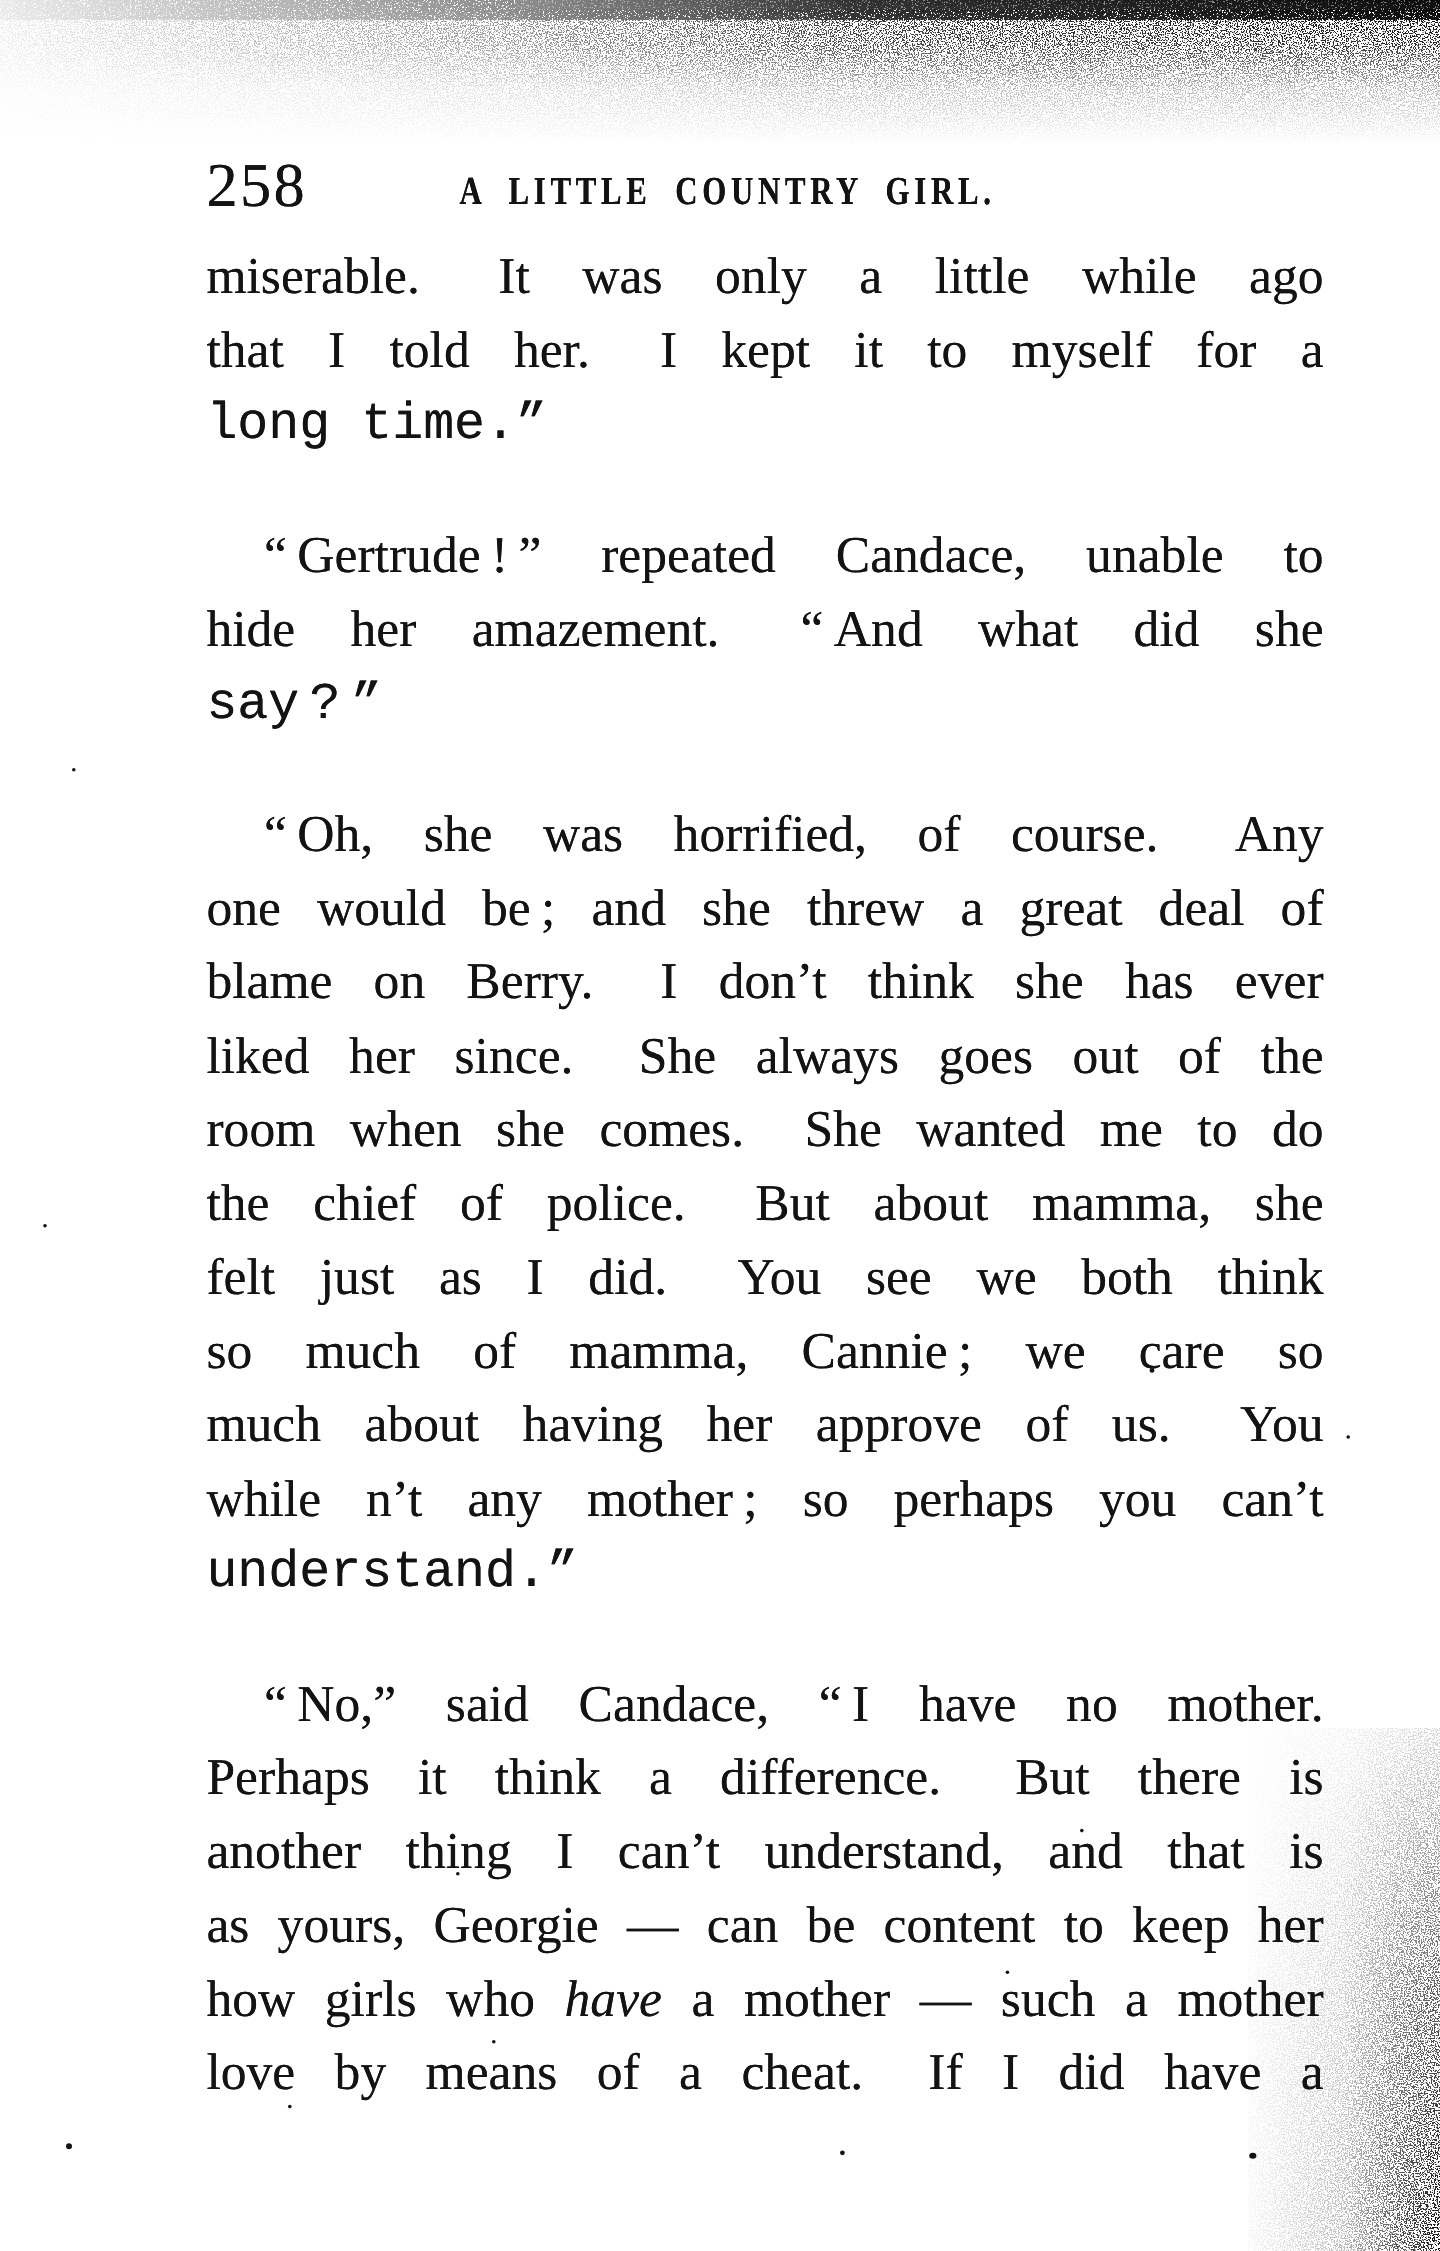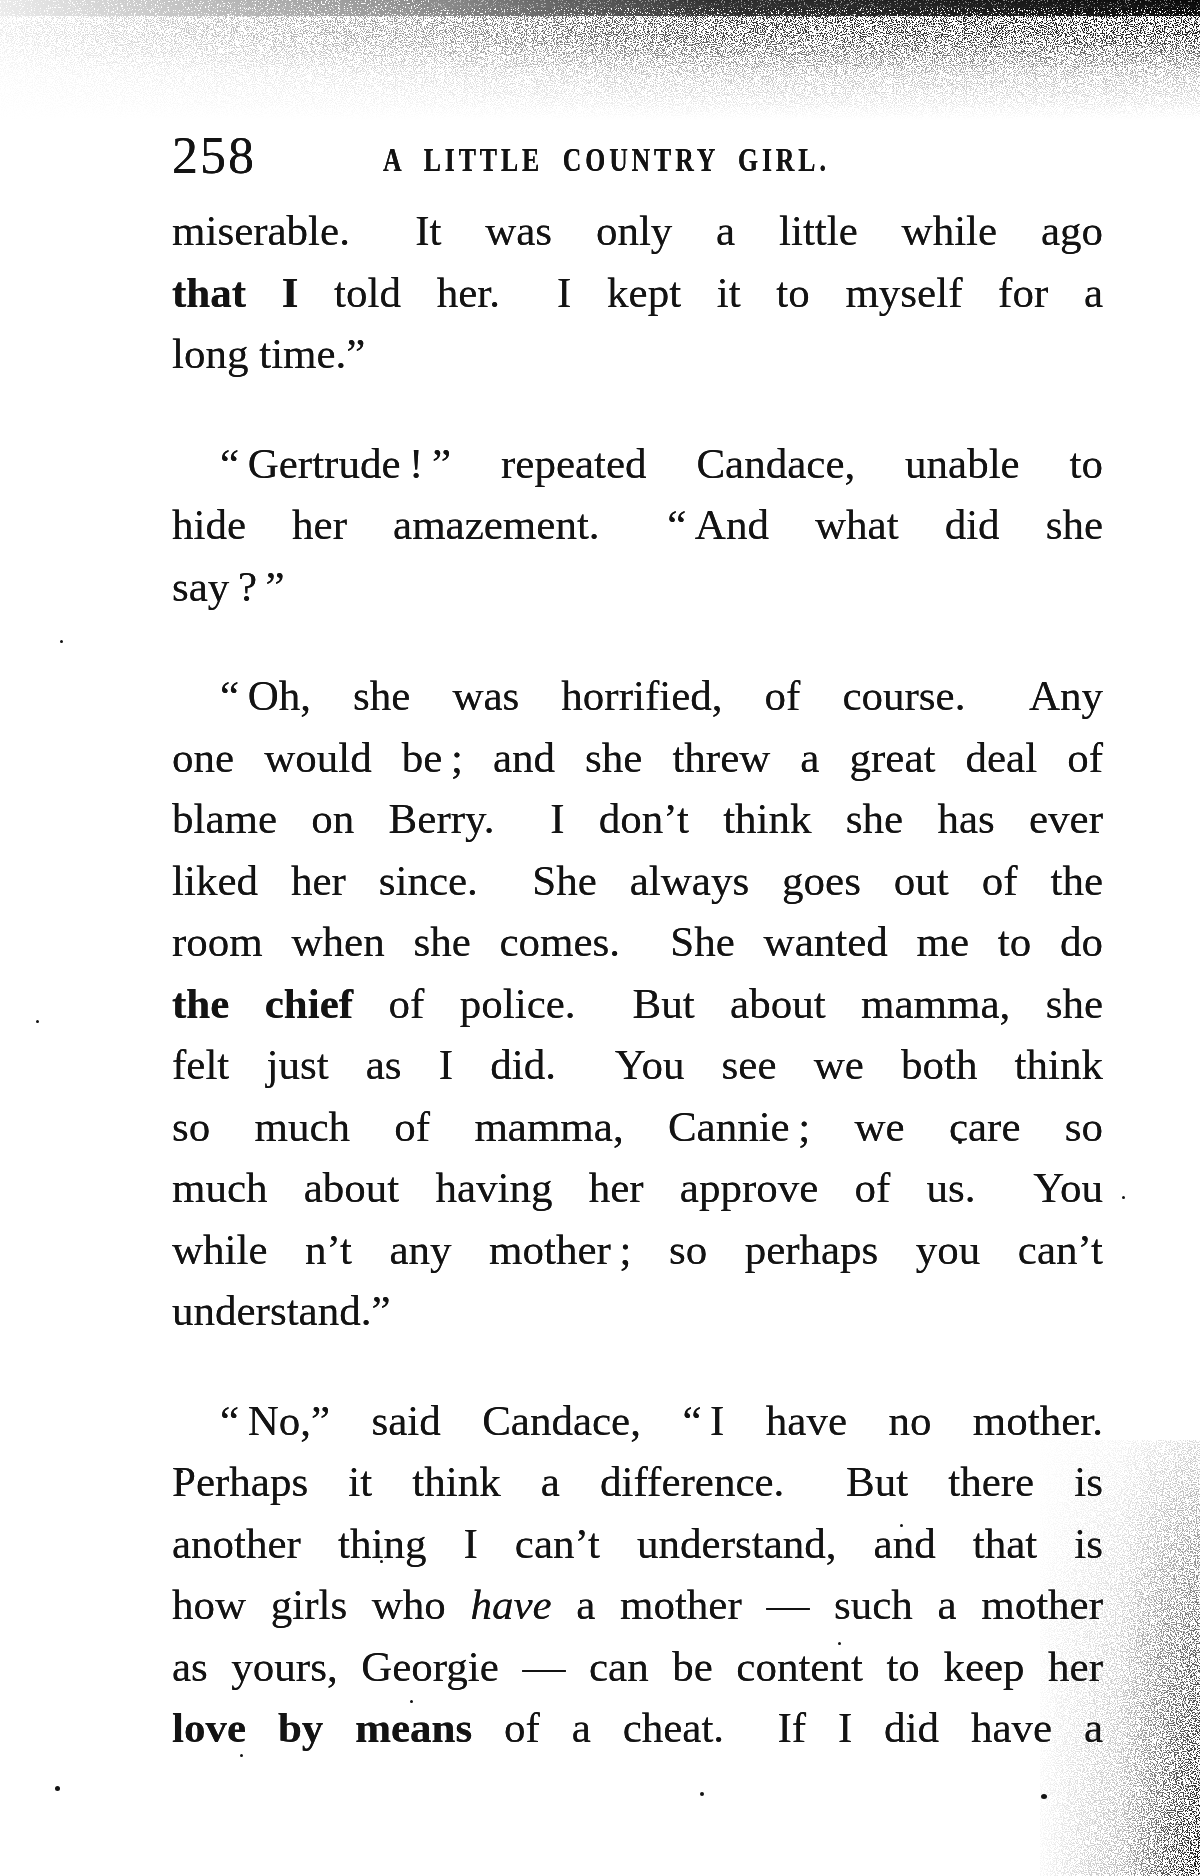--- a/index.html
+++ b/index.html
@@ -45,23 +45,23 @@
     font-size: 43px;
     line-height: 61.5px;
     text-shadow: 0 0 0.45px rgba(10,10,10,0.85);
   }
   .line {
     text-align: justify;
     text-align-last: justify;
     white-space: normal;
   }
   .line.indent { text-indent: 48px; margin-top: 48px; }
-  .line.last { text-align-last: left; }
+  .line.last { text-align-last: left; font-family: Liberation Mono, monospace; }
   .it { font-style: italic; }
-  .bd { font-weight: bold; }
+  .bd { font-weight: normal; }
   .speck {
     position: absolute;
     background: #131313;
     border-radius: 50%;
   }
 </style>
 </head>
 <body>
 
 <div class="page">
@@ -138,22 +138,22 @@
       <div class="line"><span>room when she comes.  She wanted me to do</span></div>
       <div class="line"><span class="bd">the chief</span><span> of police.  But about mamma, she</span></div>
       <div class="line"><span>felt just as I did.  You see we both think</span></div>
       <div class="line"><span>so much of mamma, Cannie ; we care so</span></div>
       <div class="line"><span>much about having her approve of us.  You</span></div>
       <div class="line"><span>while n’t any mother ; so perhaps you can’t</span></div>
       <div class="line last"><span>understand.”</span></div>
       <div class="line indent"><span>“ No,” said Candace, “ I have no mother.</span></div>
       <div class="line"><span>Perhaps it think a difference.  But there is</span></div>
       <div class="line"><span>another thing I can’t understand, and that is</span></div>
+      <div class="line"><span>as yours, Georgie — can be content to keep her</span></div>
       <div class="line"><span>how girls who </span><span class="it">have</span><span> a mother — such a mother</span></div>
-      <div class="line"><span>as yours, Georgie — can be content to keep her</span></div>
       <div class="line"><span class="bd">love by means</span><span> of a cheat.  If I did have a</span></div>
     </main>
 
   <div>
     <div class="speck" style="left:55px;  top:1786px; width:5px; height:5px;"></div>
     <div class="speck" style="left:700px; top:1792px; width:4px; height:4px;"></div>
     <div class="speck" style="left:1041px;top:1794px; width:6px; height:5px;"></div>
     <div class="speck" style="left:838px; top:1642px; width:3px; height:3px;"></div>
     <div class="speck" style="left:380px; top:1560px; width:3px; height:3px;"></div>
     <div class="speck" style="left:180px; top:1470px; width:3px; height:3px;"></div>

